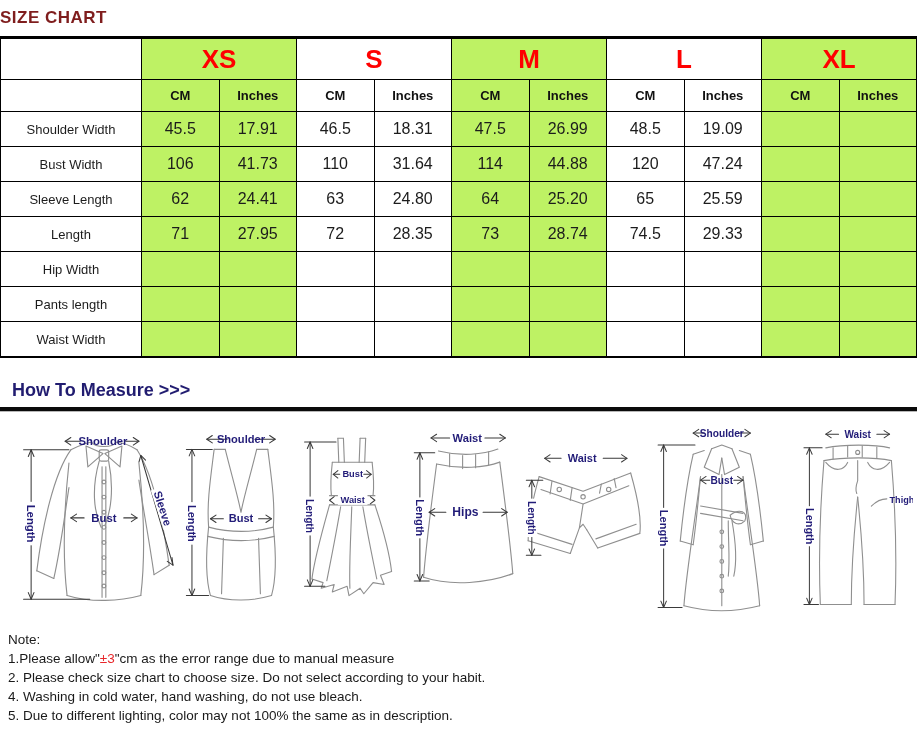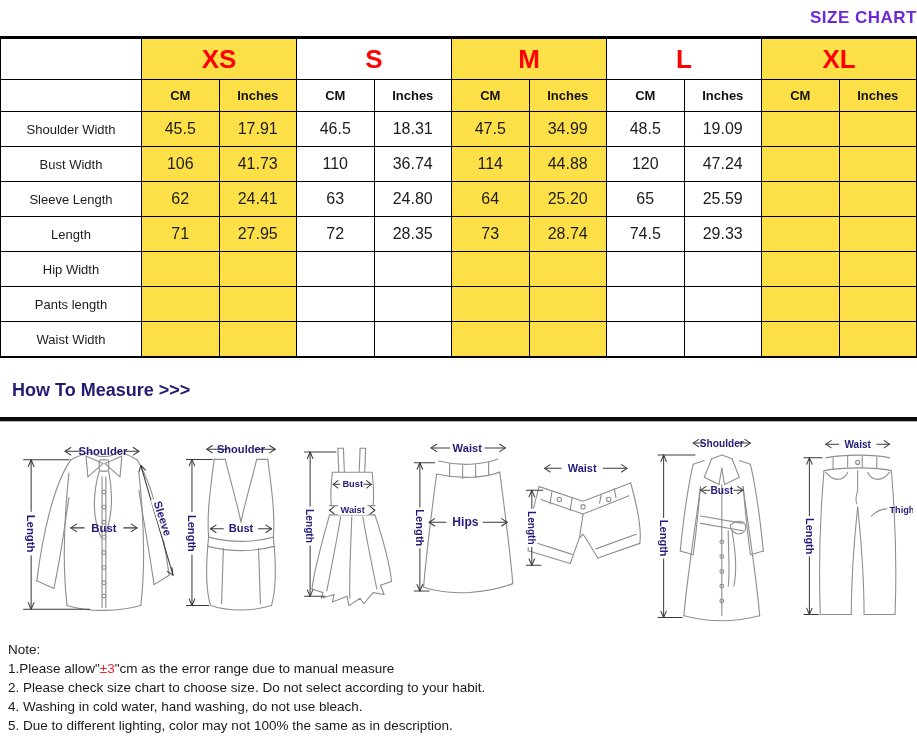--- a/index.html
+++ b/index.html
@@ -1,26 +1,26 @@
 <!DOCTYPE html>
 <html><head>
 <meta charset="utf-8">
 <style>
   html,body{margin:0;padding:0;background:#fff;}
   body{width:917px;height:754px;font-family:"Liberation Sans",sans-serif;color:#111;overflow:hidden;}
-  .page-title{text-align:right;font-size:17px;font-weight:bold;letter-spacing:.5px;padding:8px 0 8px;color:#6d28d9;}
+  .page-title{text-align:left;font-size:17px;font-weight:bold;letter-spacing:.5px;padding:8px 0 8px;color:#7f1d1d;}
   table.size-chart{width:917px;border-collapse:collapse;table-layout:fixed;border-top:3px solid #000;border-bottom:2px solid #000;}
   table.size-chart th,table.size-chart td{border:1px solid #000;text-align:center;vertical-align:middle;padding:0;overflow:hidden;}
   col.lbl{width:141px;}
   tr.size-row th{height:40px;font-size:26px;font-weight:bold;color:#ff0000;}
   tr.unit-row th{height:31px;font-size:13px;font-weight:bold;color:#111;}
   tbody td{height:34px;font-size:16px;color:#1c1c1c;}
   tbody td.row-label{font-size:13px;color:#1c1c1c;}
-  .shaded{background:#fde047;}
-  .htm-heading{margin:22px 0 16px 12px;font-size:18px;font-weight:bold;color:#211c70;}
+  .shaded{background:#bef264;}
+  .htm-heading{margin:22px 0 6px 12px;font-size:18px;font-weight:bold;color:#211c70;}
   .htm-rule{height:0;border-top:4px solid #0a0a0a;border-bottom:1px solid #b7b7b7;margin:2px 0 4px 0;}
   .figures{display:flex;justify-content:space-between;align-items:flex-start;padding:2px 4px 0 4px;height:202px;margin-left:12px;}
   .figures svg{display:block;}
   svg .garment{fill:none;stroke:#8f8f8f;stroke-width:1.2;stroke-linecap:round;stroke-linejoin:round;}
   svg .dim{fill:none;stroke:#3a3a3a;stroke-width:1.1;stroke-linecap:round;stroke-linejoin:round;}
   svg text{font-family:"Liberation Sans",sans-serif;font-weight:bold;fill:#221c78;}
   .f12{font-size:12px;} .f11{font-size:11px;} .f10{font-size:10px;} .f13{font-size:13px;}
   .notes{margin:10px 16px 0 8px;font-size:13.5px;line-height:19px;color:#1a1a1a;}
   .notes .red{color:#e8262a;}
 </style>
@@ -67,32 +67,32 @@
       </tr>
   </thead>
   <tbody id="table-body">
       <tr>
         <td class="row-label">Shoulder Width</td>
         <td class="shaded">45.5</td>
         <td class="shaded">17.91</td>
         <td>46.5</td>
         <td>18.31</td>
         <td class="shaded">47.5</td>
-        <td class="shaded">34.99</td>
+        <td class="shaded">26.99</td>
         <td>48.5</td>
         <td>19.09</td>
         <td class="shaded"></td>
         <td class="shaded"></td>
       </tr>
       <tr>
         <td class="row-label">Bust Width</td>
         <td class="shaded">106</td>
         <td class="shaded">41.73</td>
         <td>110</td>
-        <td>36.74</td>
+        <td>31.64</td>
         <td class="shaded">114</td>
         <td class="shaded">44.88</td>
         <td>120</td>
         <td>47.24</td>
         <td class="shaded"></td>
         <td class="shaded"></td>
       </tr>
       <tr>
         <td class="row-label">Sleeve Length</td>
         <td class="shaded">62</td>

